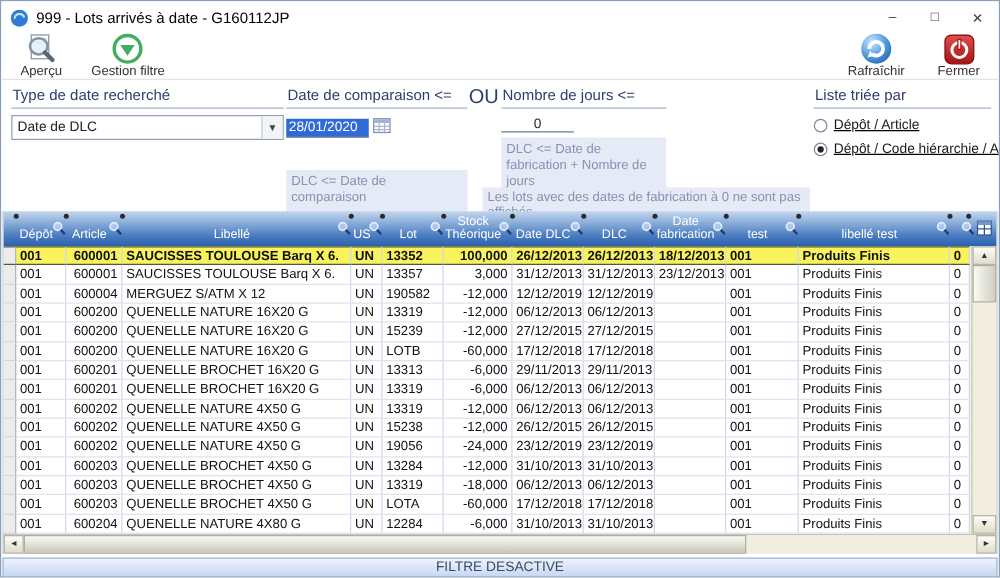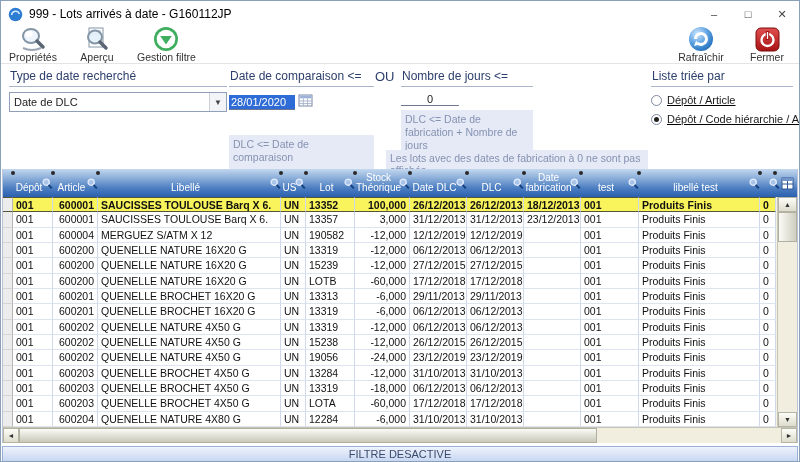--- a/index.html
+++ b/index.html
@@ -28,21 +28,21 @@
   .flabel { font-size:12px; color:#2c3e6b; border-bottom:1px solid #a9b4cd; padding:1px 0 3px 1px; white-space:nowrap; }
   .fdesc { background:#e6eaf6; color:#8592b2; font-size:10.5px; line-height:13px; padding:3px 4px; margin-top:4px; }
   .combo { margin-top:5px; height:20px; border:1px solid #8fa0b8; display:flex; align-items:center; background:#fff; }
   .combo .cval { flex:1; font-size:11px; color:#222; padding-left:4px; }
   .combo .carrow { width:17px; height:100%; border-left:1px solid #c8d0dc; display:flex; align-items:center; justify-content:center; font-size:8px; color:#444; background:#f2f4f8; }
   .field-row { margin-top:6px; display:flex; align-items:center; gap:3px; }
   .date-input { width:66px; font-size:11px; padding:1px 2px; border:none; border-bottom:1px solid #6b7890;
                 background:#2e6bd6; color:#fff; font-family:"Liberation Sans",sans-serif; }
   .num-input { width:58px; font-size:11px; text-align:center; border:none; border-bottom:1px solid #6b7890;
                background:#fff; color:#222; font-family:"Liberation Sans",sans-serif; }
-  .or-label { position:absolute; left:374px; top:5px; font-size:13px; color:#2c3e6b; }
+  .or-label { position:absolute; left:374px; top:5px; font-size:16px; color:#2c3e6b; }
   .chk-row { display:flex; align-items:center; gap:5px; border-bottom:1px solid #a9b4cd; padding:2px 0 4px 1px; }
   .chk-box { width:12px; height:12px; border:1px solid #7d8aa0; background:#fff; flex:0 0 auto; }
   .chk-label { font-size:11.5px; color:#2c3e6b; white-space:nowrap; }
   .radio-row { display:flex; align-items:center; gap:5px; margin-top:7px; cursor:pointer;text-decoration:underline; }
   .radio-circ { width:11px; height:11px; border:1px solid #7d8aa0; border-radius:50%; background:#fff; position:relative; flex:0 0 auto; }
   .radio-circ.sel::after { content:""; position:absolute; left:2px; top:2px; width:5px; height:5px; border-radius:50%; background:#222; }
   .radio-label { font-size:11px; color:#1a1a1a; white-space:nowrap; }
   .fnote { position:absolute; left:385px; top:86px; width:262px; background:#e6eaf6; color:#8592b2; font-size:10.5px; padding:2px 4px; }
   
   .grid { width:796px; margin-left:1px; position:relative; border-left:1px solid #b9c4d6; border-right:1px solid #b9c4d6; }
@@ -96,31 +96,20 @@
       <div class="win-btn">□</div>
       <div class="win-btn">✕</div>
     </div>
   </div>
 
   <div class="toolbar">
     <div class="tb-group">
         <div class="tb-btn">
           <span class="ticon">
             <svg width="30" height="24" viewBox="0 0 30 24">
-              <path d="M5 21 q9 4 18 0" stroke="#9aa6b2" stroke-width="2" fill="none"></path>
-              <ellipse cx="13" cy="9" rx="8" ry="7" fill="#eef5fb" stroke="#8495a6" stroke-width="2"></ellipse>
-              <ellipse cx="11" cy="7" rx="4" ry="3" fill="#fff" opacity="0.9"></ellipse>
-              <path d="M19 14 L25 20" stroke="#5a6673" stroke-width="3.5" stroke-linecap="round"></path>
-            </svg>
-          </span>
-          <span class="tlabel">Propriétés</span>
-        </div>
-        <div class="tb-btn">
-          <span class="ticon">
-            <svg width="30" height="24" viewBox="0 0 30 24">
               <rect x="7" y="1" width="14" height="19" fill="#fff" stroke="#8495a6"></rect>
               <line x1="9" y1="4" x2="19" y2="4" stroke="#b8c2cc"></line>
               <line x1="9" y1="7" x2="19" y2="7" stroke="#b8c2cc"></line>
               <ellipse cx="13" cy="10" rx="7" ry="6.5" fill="rgba(226,240,250,0.85)" stroke="#8495a6" stroke-width="2"></ellipse>
               <path d="M18 15 L24 21" stroke="#5a6673" stroke-width="3.5" stroke-linecap="round"></path>
             </svg>
           </span>
           <span class="tlabel">Aperçu</span>
         </div>
         <div class="tb-btn">

